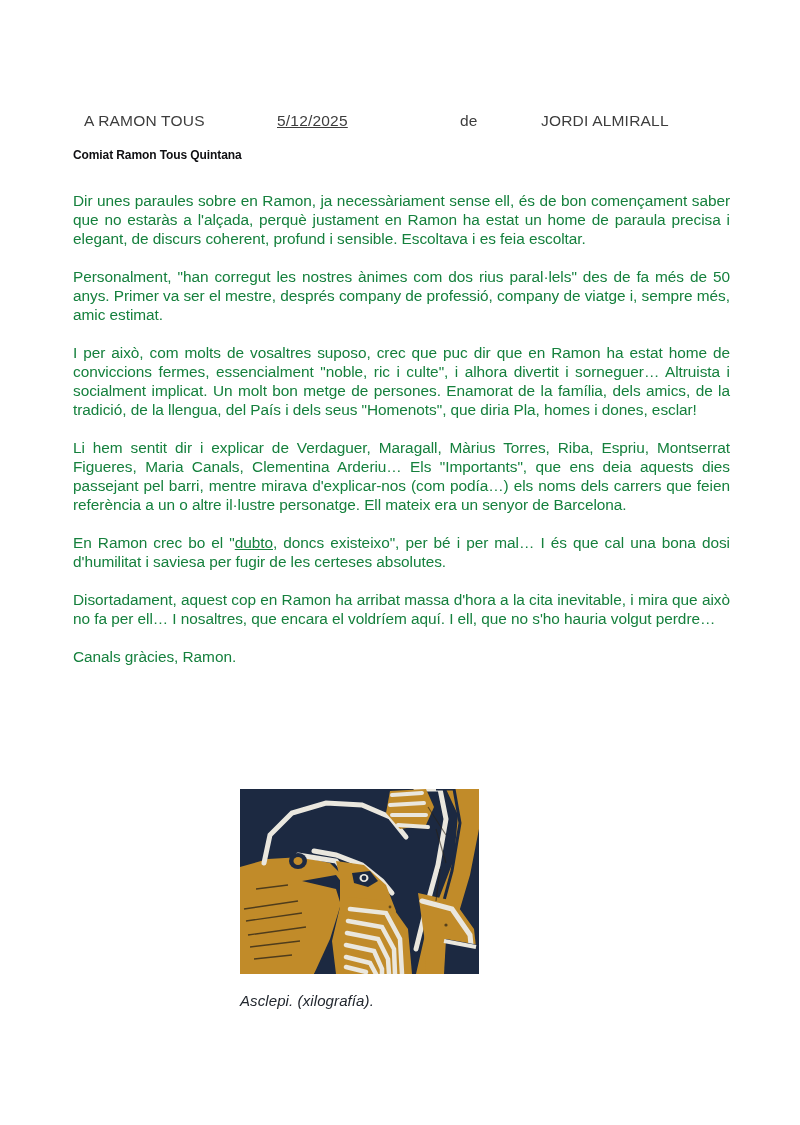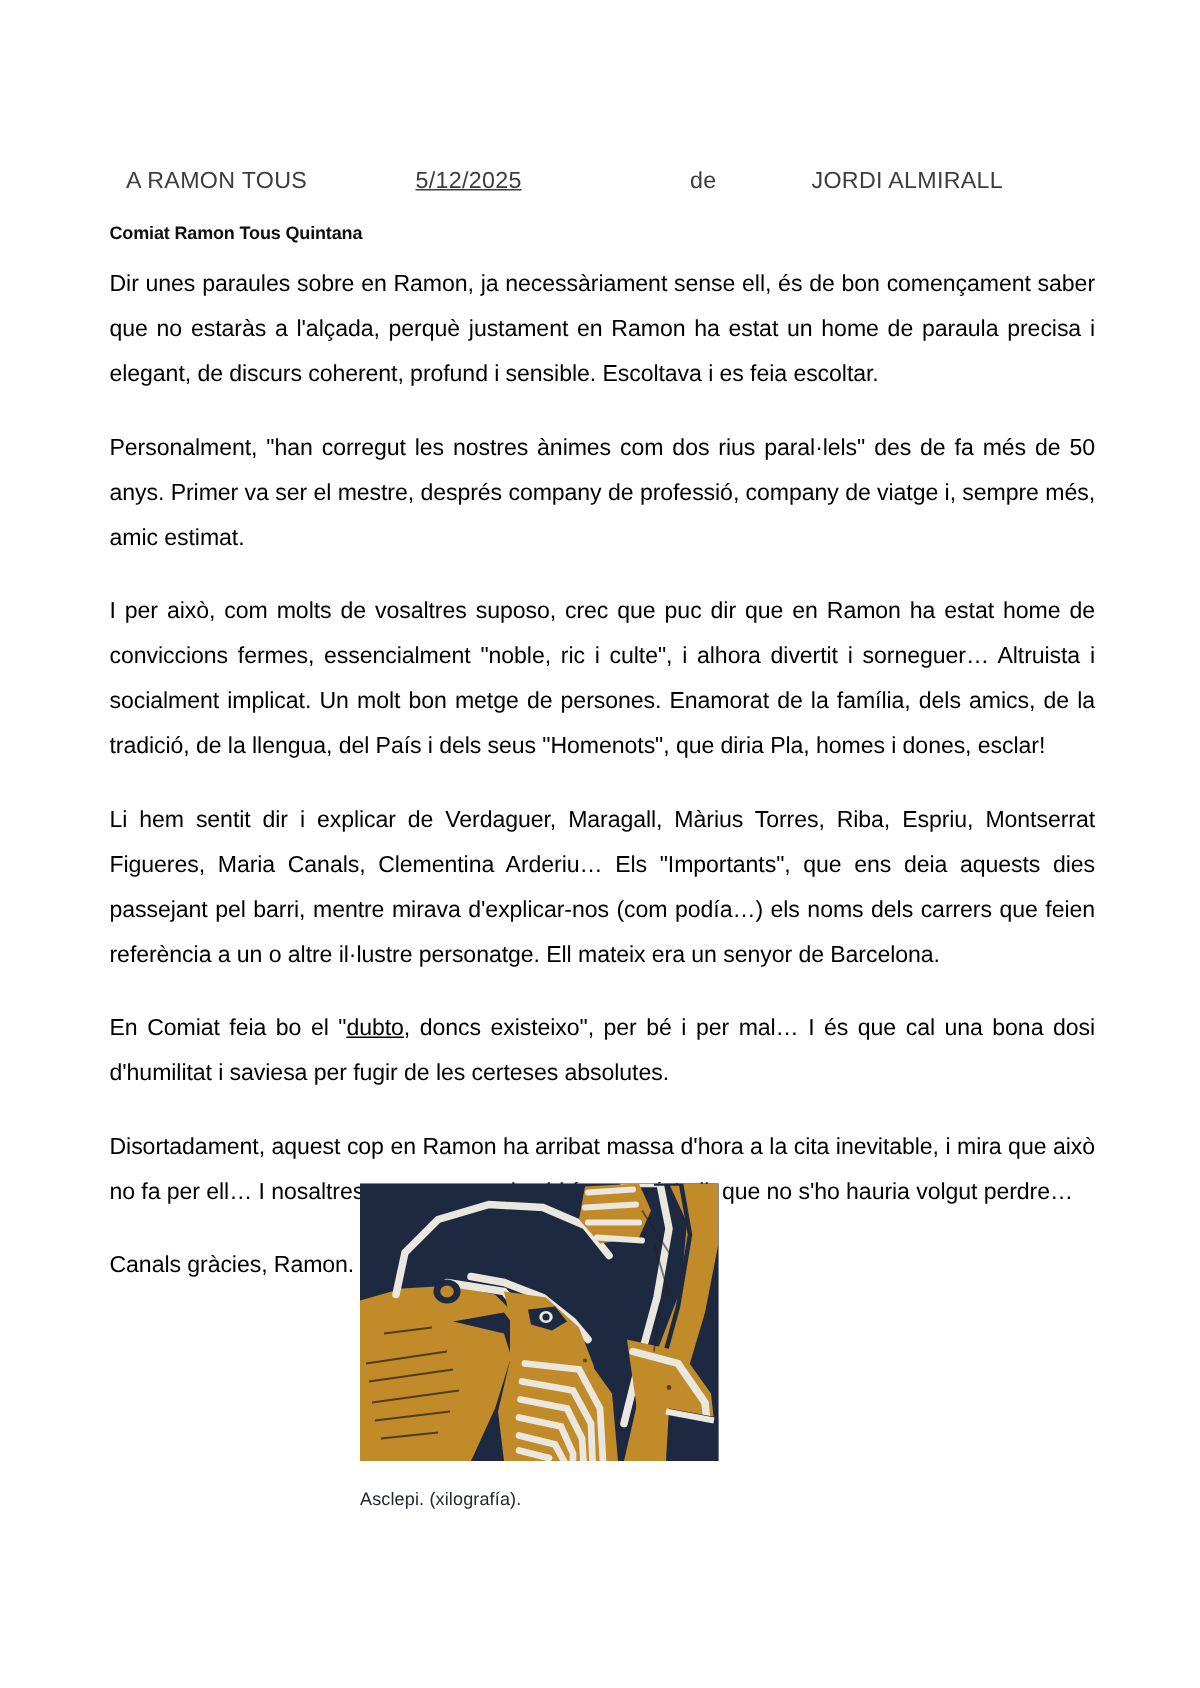--- a/index.html
+++ b/index.html
@@ -51,26 +51,26 @@
   }
 
   
   .body-block {
     position: absolute;
     left: 73px;
     top: 175px;
     width: 657px;
   }
   .para {
-    color: #000000;
+    color: #15803d;
     font-size: 15.4px;
-    line-height: 30px;
+    line-height: 19px;
     text-align: justify;
     text-justify: inter-word;
-    margin: 0 0 19px 0;
+    margin: 16px 0 19px 0;
     letter-spacing: -0.05px;
   }
   .para.last-of-run {
     text-align: left;
   }
   .para u {
     text-decoration: underline;
     text-underline-offset: 1px;
   }
 
@@ -88,21 +88,22 @@
     overflow: hidden;
     background: #1d2b44;
   }
   .woodcut svg { display: block; width: 100%; height: 100%; }
 
   .figure-caption {
     position: absolute;
     left: 240px;
     top: 992px;
     width: 400px;
-    font-size: 12px;
+    font-size: 15px;
+    font-style: italic;
     color: #22272e;
     letter-spacing: 0.1px;
   }
 </style>
 </head>
 <body>
 
 <div class="page">
 
   <div class="doc-header">
@@ -117,21 +118,21 @@
   <div class="body-block">
 
     <p class="para">Dir unes paraules sobre en Ramon, ja necessàriament sense ell, és de bon començament saber que no estaràs a l'alçada, perquè justament en Ramon ha estat un home de paraula precisa i elegant, de discurs coherent, profund i sensible. Escoltava i es feia escoltar.</p>
 
     <p class="para">Personalment, "han corregut les nostres ànimes com dos rius paral·lels" des de fa més de 50 anys. Primer va ser el mestre, després company de professió, company de viatge i, sempre més, amic estimat.</p>
 
     <p class="para">I per això, com molts de vosaltres suposo, crec que puc dir que en Ramon ha estat home de conviccions fermes, essencialment "noble, ric i culte", i alhora divertit i sorneguer… Altruista i socialment implicat. Un molt bon metge de persones. Enamorat de la família, dels amics, de la tradició, de la llengua, del País i dels seus "Homenots", que diria Pla, homes i dones, esclar!</p>
 
     <p class="para">Li hem sentit dir i explicar de Verdaguer, Maragall, Màrius Torres, Riba, Espriu, Montserrat Figueres, Maria Canals, Clementina Arderiu… Els "Importants", que ens deia aquests dies passejant pel barri, mentre mirava d'explicar-nos (com podía…) els noms dels carrers que feien referència a un o altre il·lustre personatge. Ell mateix era un senyor de Barcelona.</p>
 
-    <p class="para"><span>En Comiat feia bo el "</span><u>dubto</u><span>, doncs existeixo", per bé i per mal… I és que cal una bona dosi d'humilitat i saviesa per fugir de les certeses absolutes.</span></p>
+    <p class="para"><span>En Ramon crec bo el "</span><u>dubto</u><span>, doncs existeixo", per bé i per mal… I és que cal una bona dosi d'humilitat i saviesa per fugir de les certeses absolutes.</span></p>
 
     <p class="para">Disortadament, aquest cop en Ramon ha arribat massa d'hora a la cita inevitable, i mira que això no fa per ell… I nosaltres, que encara el voldríem aquí. I ell, que no s'ho hauria volgut perdre…</p>
 
     <p class="para last-of-run">Canals gràcies, Ramon.</p>
   </div>
 
   <div class="figure">
     <div class="woodcut">
       <svg viewBox="0 0 239 185" preserveAspectRatio="none">
         <defs>

